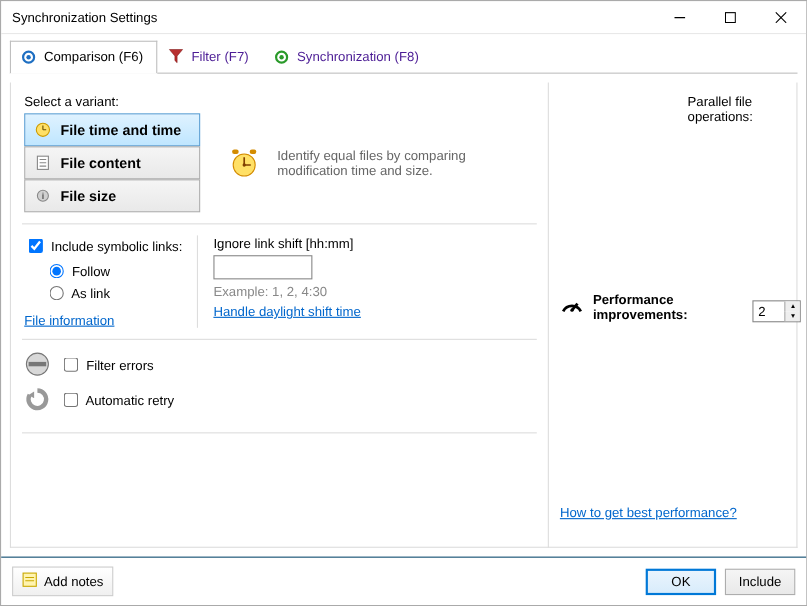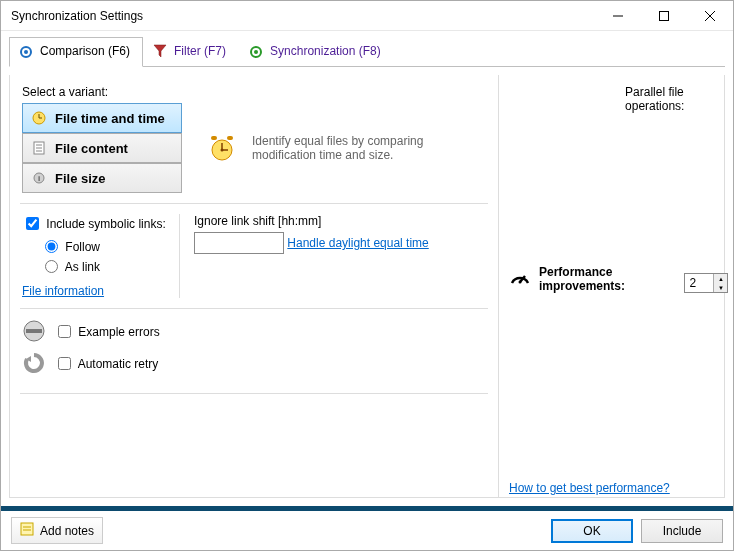--- a/index.html
+++ b/index.html
@@ -204,51 +204,51 @@
     height: 9px;
     border-left: 1px solid #aaa;
     display: flex;
     align-items: center;
     justify-content: center;
     font-size: 6px;
     background: #eee;
   }
   .footer {
     height: 44px;
-    border-top: 5px solid #0c4a6e;
+    border-top: 1px solid #0c4a6e;
     display: flex;
     align-items: center;
     padding: 0 10px;
   }
   .add-notes {
     display: flex;
     align-items: center;
     gap: 6px;
     padding: 4px 8px;
     border: 1px solid #ccc;
     background: linear-gradient(#fff,#f0f0f0);
     cursor: default;
   }
   .flex-spacer { flex: 1; }
   .btn {
-    width: 82px;
+    width: 64px;
     height: 24px;
     border: 1px solid #adadad;
     background: linear-gradient(#f5f5f5,#e9e9e9);
     display: flex;
     align-items: center;
     justify-content: center;
     margin-left: 8px;
     cursor: default;
   }
   .btn.primary {
     border: 2px solid #0078d7;
     background: linear-gradient(#eaf4fd,#d8ecfb);
   }
-  .perf-link { position: absolute; bottom: 2px; left: 10px; }
+  .perf-link { position: absolute; bottom: 24px; left: 10px; }
   .iconbox { width: 16px; display:flex; justify-content:center; }
   .circle-icon { width: 24px; height:24px; }
   input[type=checkbox], input[type=radio] { margin-right: 4px; vertical-align: -2px; }
 </style>
 </head>
 <body>
 
 <div class="titlebar">
   <div class="title">Synchronization Settings</div>
   <div class="win-btn">
@@ -371,37 +371,38 @@
             <span>As link</span>
           </label>
         </div>
         <div style="margin-top:10px;">
           <span class="link">File information</span>
         </div>
       </div>
       <div class="ts-group">
         <div>Ignore link shift [hh:mm]</div>
         <input type="text" value="" style="">
-        <span class="link">Handle daylight equal time</span>
+        <div class="example">Example:  1, 2, 4:30</div>
+        <span class="link">Handle daylight shift time</span>
       </div>
     </div>
 
     <hr class="sep">
 
     <div class="err-section">
       <div class="err-row">
         <span class="circle-icon">
           <svg width="24" height="24" viewBox="0 0 24 24">
               <circle cx="12" cy="12" r="10" fill="#d8d8d8" stroke="#777"></circle>
               <rect x="4" y="10" width="16" height="4" fill="#777"></rect>
             </svg>
         </span>
         <label>
           <input type="checkbox" style="">
-          <span>Example errors</span>
+          <span>Filter errors</span>
         </label>
       </div>
       <div class="err-row">
         <span class="circle-icon">
           <svg width="24" height="24" viewBox="0 0 24 24">
               <path d="M12 4 a8 8 0 1 1 -7 4" fill="none" stroke="#999" stroke-width="4"></path>
               <polygon points="4,8 9,5 9,11" fill="#999"></polygon>
             </svg>
         </span>
         <label>

